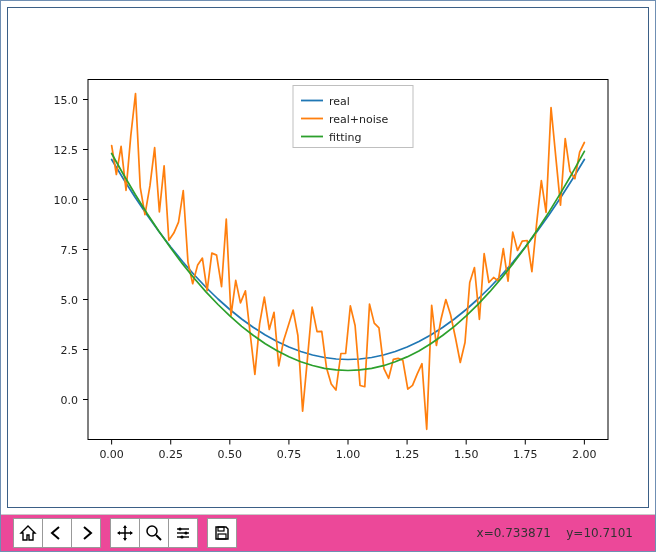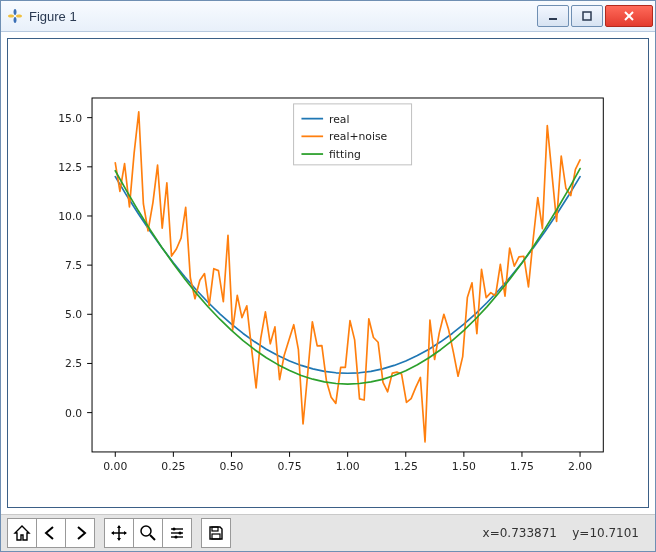--- a/index.html
+++ b/index.html
@@ -76,71 +76,44 @@
     fill: #fff;
     stroke: #bfbfbf;
     stroke-width: 1;
   }
   .axis-line { stroke: #000; stroke-width: 1; fill:none; }
   .tick-line { stroke: #000; stroke-width: 1; }
   .tick-label { font: 11px "DejaVu Sans", Arial, sans-serif; fill:#222; }
 
   .toolbar {
     height: 36px;
-    background: #e5e5e5;
+    background: #ec4899;
     border-top: 1px solid #c9c9c9;
     display: flex;
     align-items: center;
-    padding: 0 6px;
+    padding: 0 12px;
   }
   .tbtn {
     width: 28px; height: 28px;
     border: 1px solid #999;
     background: #fff;
     margin-right: -1px;
     display: flex;
     align-items: center;
     justify-content: center;
     cursor: default;
   }
   .tgroup { display:flex; margin-right: 10px; }
   .coords { margin-left: auto; margin-right: 10px; font: 12px "DejaVu Sans", Arial, sans-serif; color:#333; white-space: pre; }
 </style>
 </head>
 <body>
 
 <div class="window">
 
-  <div class="titlebar">
-    <span class="app-icon">
-      <svg width="16" height="16" viewBox="0 0 16 16">
-        <path d="M8 1 C6 1 6 7 8 7 C10 7 10 1 8 1 Z" fill="#3b6fb5"></path>
-        <path d="M1 8 C1 6 7 6 7 8 C7 10 1 10 1 8 Z" fill="#f0c040"></path>
-        <path d="M8 15 C6 15 6 9 8 9 C10 9 10 15 8 15 Z" fill="#3b6fb5"></path>
-        <path d="M15 8 C15 6 9 6 9 8 C9 10 15 10 15 8 Z" fill="#f0c040"></path>
-      </svg>
-    </span>
-    <span class="title">Figure 1</span>
-    <div class="winbtn">
-      <svg width="10" height="10">
-          <line x1="1" y1="8" x2="9" y2="8" stroke="#2b3a52" stroke-width="2"></line>
-        </svg>
-    </div>
-    <div class="winbtn">
-      <svg width="10" height="10">
-          <rect x="1" y="1" width="8" height="8" fill="none" stroke="#2b3a52" stroke-width="1.5"></rect>
-        </svg>
-    </div>
-    <div class="winbtn close">
-      <svg width="12" height="12">
-        <line x1="2" y1="2" x2="10" y2="10" stroke="#fff" stroke-width="2"></line>
-        <line x1="10" y1="2" x2="2" y2="10" stroke="#fff" stroke-width="2"></line>
-      </svg>
-    </div>
-  </div>
 
   <div class="client">
     <div class="plot-area">
       <svg class="plot-svg" id="plot-svg" viewBox="0 0 640 476">
           <rect x="80" y="60" width="520" height="360" class="axis-line"></rect>
           <line x1="103.63636363636364" y1="420" x2="103.63636363636364" y2="425" class="tick-line"></line>
           <text x="103.63636363636364" y="438" text-anchor="middle" class="tick-label">0.00</text>
           <line x1="162.7272727272727" y1="420" x2="162.7272727272727" y2="425" class="tick-line"></line>
           <text x="162.7272727272727" y="438" text-anchor="middle" class="tick-label">0.25</text>
           <line x1="221.8181818181818" y1="420" x2="221.8181818181818" y2="425" class="tick-line"></line>

